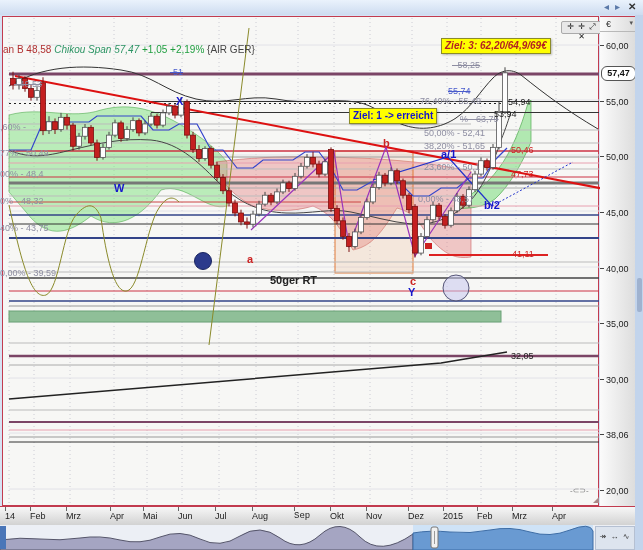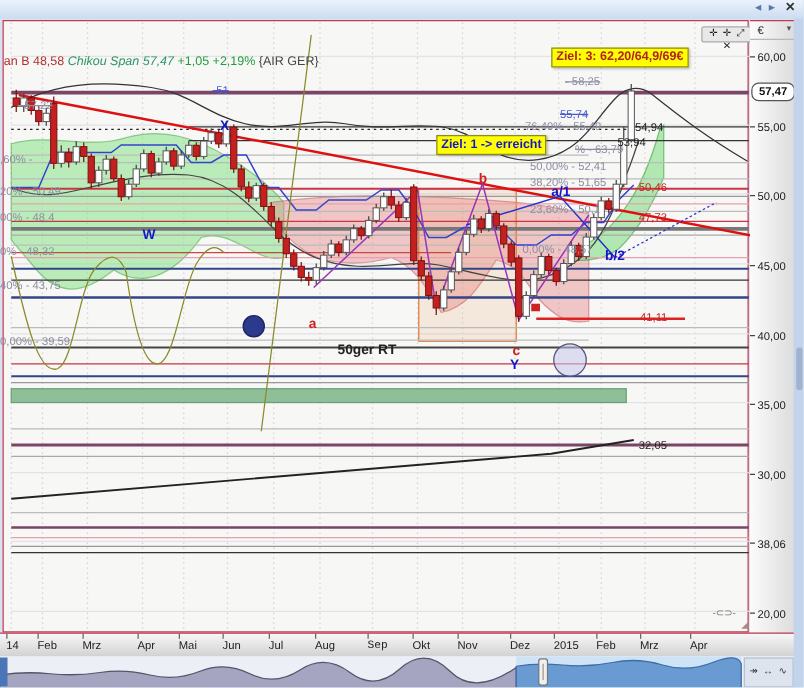--- a/index.html
+++ b/index.html
@@ -16,21 +16,21 @@
     border:1px solid #c23b4f;box-sizing:border-box;}
   #plotsvg{position:absolute;left:0;top:0;}
   
   .lbl{position:absolute;font-size:9px;line-height:10px;white-space:nowrap;pointer-events:none;}
   .grey{color:#8e8ea2;} .blk{color:#222;} .redl{color:#cc2222;} .bluel{color:#4a5ccc;}
   .strike{text-decoration:line-through;}
   .wave{font-weight:bold;font-size:11px;}
   .waveblue{color:#1515cc;} .wavered{color:#cc2222;}
   .ybox{position:absolute;background:#ffff00;border:1px solid #8b8b2a;padding:1px 3px;
         font-weight:bold;font-size:10px;line-height:12px;box-shadow:1px 1px 2px rgba(0,0,0,.25);}
-  .ybox.blue{color:#1515cc;} .ybox.red{color:#b22222;}
+  .ybox.blue{color:#1515cc;} .ybox.red{color:#b22222;font-style:italic;}
   #legend{position:absolute;left:3px;top:44px;font-size:10px;white-space:nowrap;}
   #legend .t1{color:#b03030;} #legend .t2{color:#2c9464;font-style:italic;} #legend .t3{color:#1f9e3f;} #legend .t4{color:#444;}
   
   #yaxis{position:absolute;left:600px;top:16px;width:36px;height:490px;
      background:linear-gradient(90deg,#fbfbfb,#dcdcdc);border-top:1px solid #c23b4f;box-sizing:border-box;}
   #yaxis .hdr{position:absolute;left:0;top:0;width:36px;height:14px;border-bottom:1px solid #b8b8b8;
      font-size:9px;color:#333;}
   #yaxis .hdr .cur{position:absolute;left:6px;top:2px;}
   #yaxis .hdr .caret{position:absolute;right:3px;top:2px;font-size:7px;color:#555;}
   .ytick{position:absolute;left:6px;font-size:9px;color:#222;}
@@ -345,24 +345,24 @@
   <div class="lbl blk" style="left:508px;top:97px">54,94</div>
   <div class="lbl blk" style="left:494px;top:109px">53,94</div>
   <div class="lbl grey" style="left:424px;top:128px">50,00% - 52,41</div>
   <div class="lbl grey" style="left:424px;top:141px">38,20% - 51,65</div>
   <div class="lbl grey" style="left:424px;top:162px">23,60% - 50,1</div>
   <div class="lbl grey" style="left:418px;top:194px">0,00% - 48,57</div>
   <div class="lbl redl" style="left:511px;top:145px">50,46</div>
   <div class="lbl redl" style="left:511px;top:169px">47,73</div>
   <div class="lbl redl" style="left:512px;top:249px">41,11</div>
   <div class="lbl blk" style="left:511px;top:351px">32,05</div>
-  <div class="lbl grey strike" style="left:14px;top:79px">- 57,22</div>
+  <div class="lbl grey strike" style="left:14px;top:79px">- 40,53</div>
   <div class="lbl bluel strike" style="left:170px;top:67px">-51</div>
   <div class="lbl grey" style="left:0px;top:122px">,60% -</div>
-  <div class="lbl grey" style="left:0px;top:148px">20% - 50,49</div>
+  <div class="lbl grey" style="left:0px;top:148px">77% - 50,49</div>
   <div class="lbl grey" style="left:0px;top:169px">00% - 48,4</div>
   <div class="lbl grey" style="left:0px;top:196px">0% - 48,32</div>
   <div class="lbl grey" style="left:0px;top:223px">40% - 43,75</div>
   <div class="lbl grey" style="left:0px;top:268px">0,00% - 39,59</div>
 
   <div class="lbl wave waveblue" style="left:114px;top:183px">W</div>
   <div class="lbl wave waveblue" style="left:176px;top:96px">X</div>
   <div class="lbl wave wavered" style="left:247px;top:254px">a</div>
   <div class="lbl wave wavered" style="left:383px;top:138px">b</div>
   <div class="lbl wave wavered" style="left:410px;top:276px">c</div>

